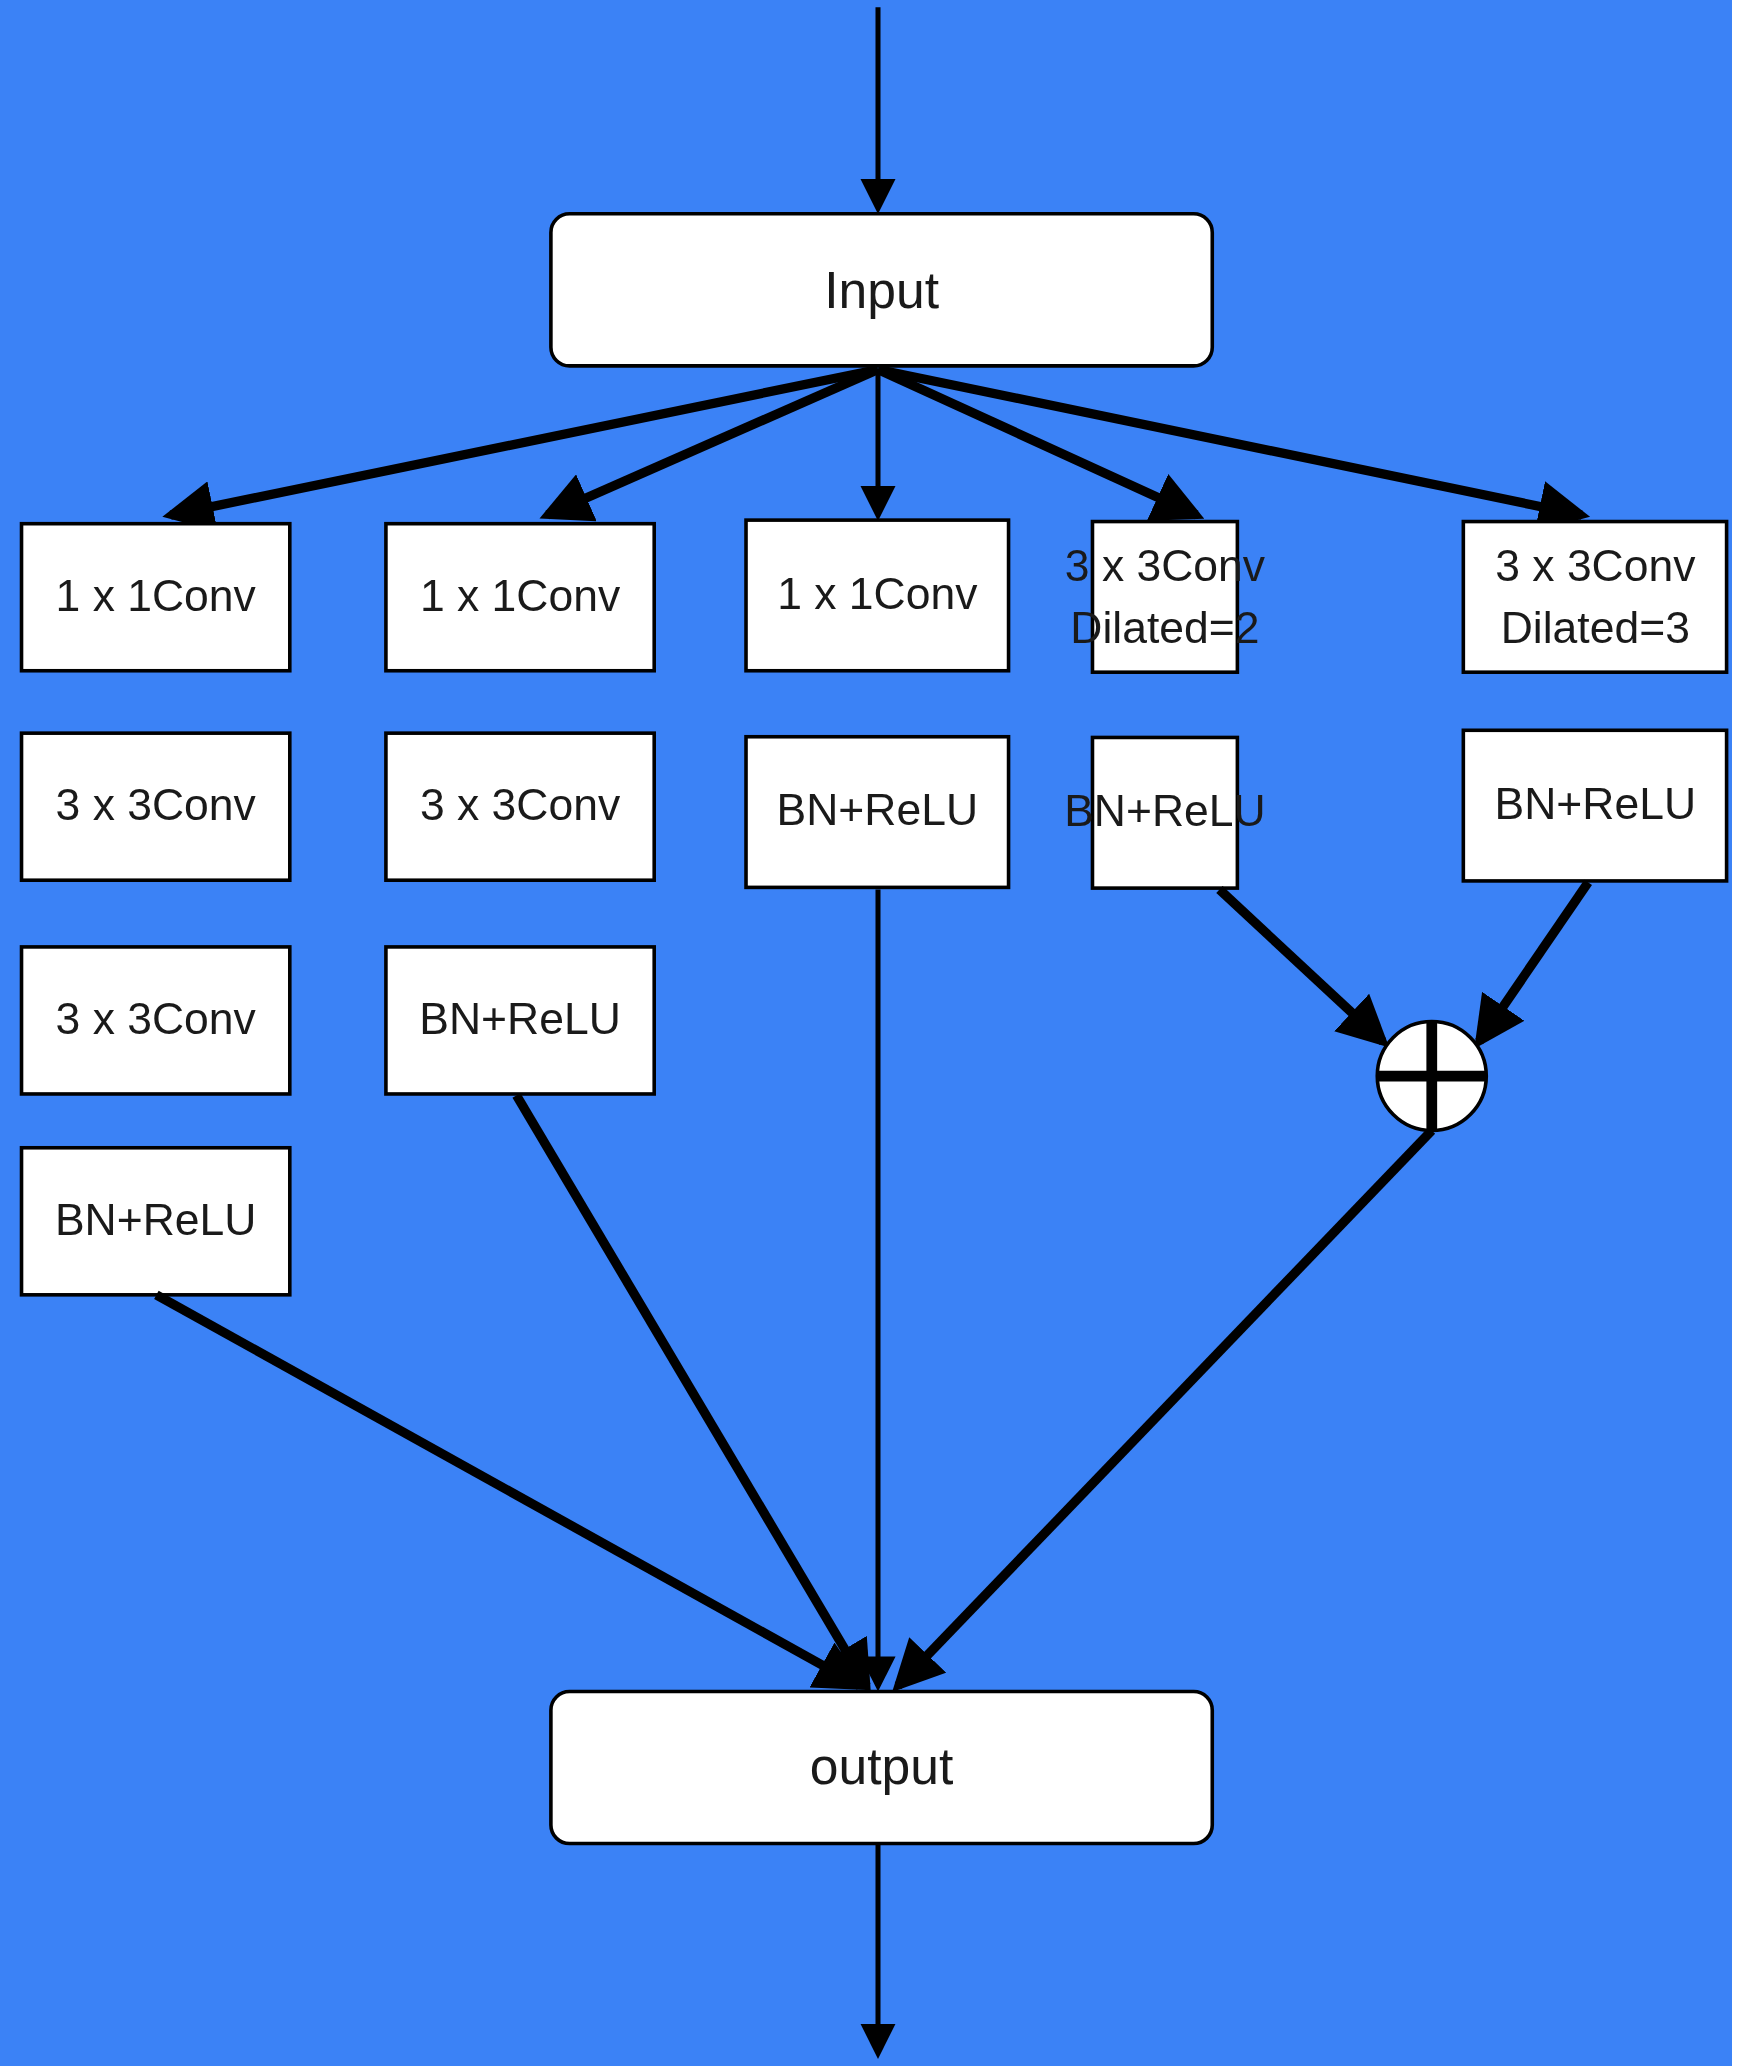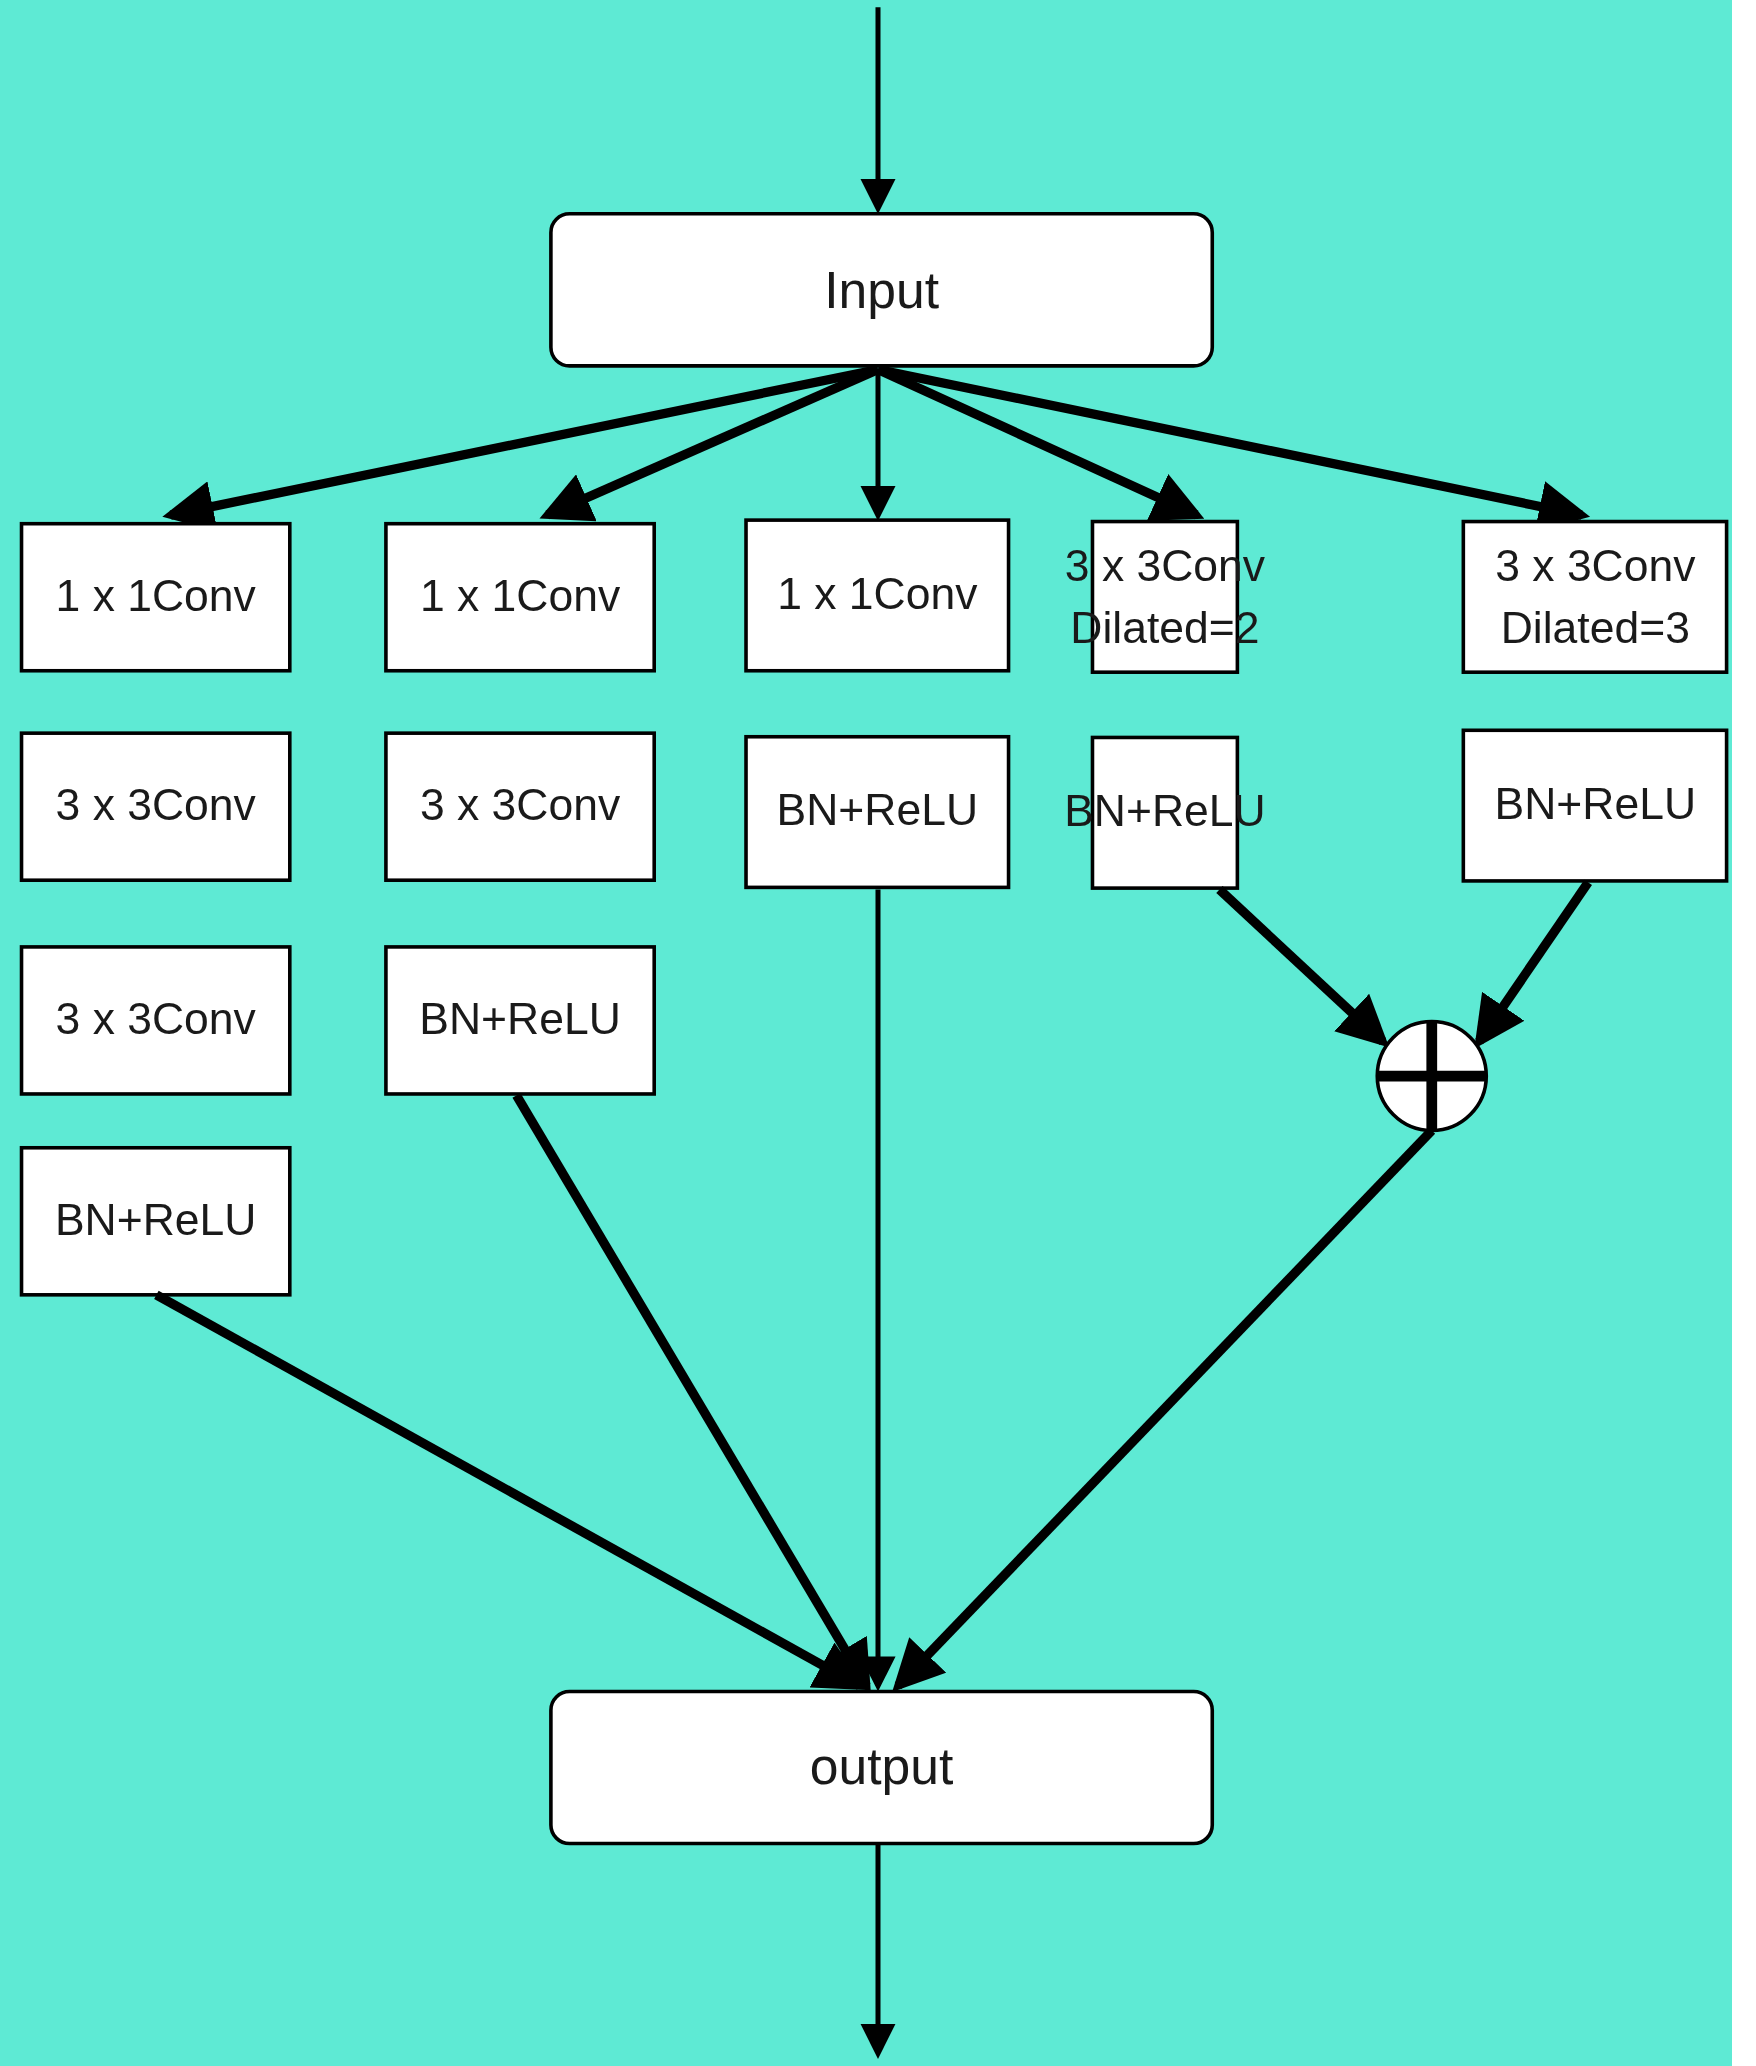--- a/index.html
+++ b/index.html
@@ -7,21 +7,21 @@
     padding: 0;
     background: #ffffff;
   }
   body {
     font-family: "Liberation Sans", sans-serif;
   }
   #canvas-wrap {
     position: relative;
     width: 1732px;
     height: 2066px;
-    background: #5eead4;
+    background: #3b82f6;
     overflow: hidden;
   }
   svg.diagram-svg {
     position: absolute;
     left: 0;
     top: 0;
     width: 1756px;
     height: 2066px;
   }
   .node-label {

